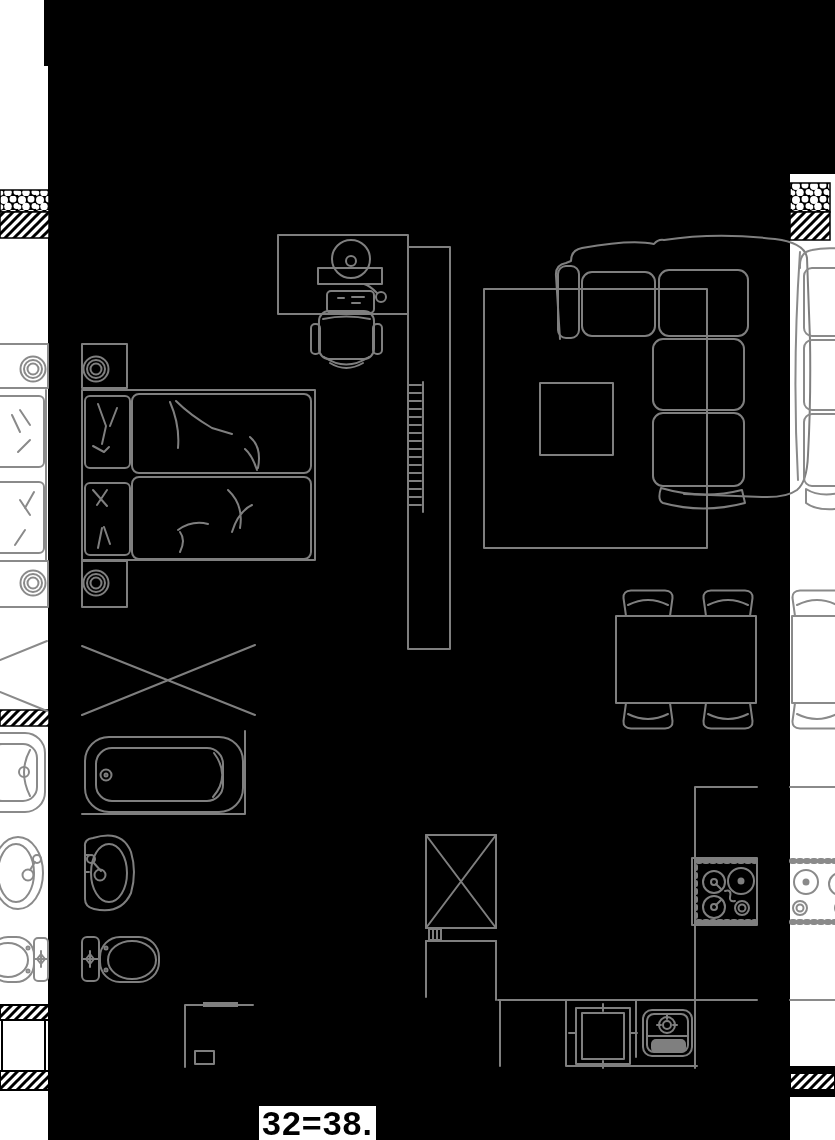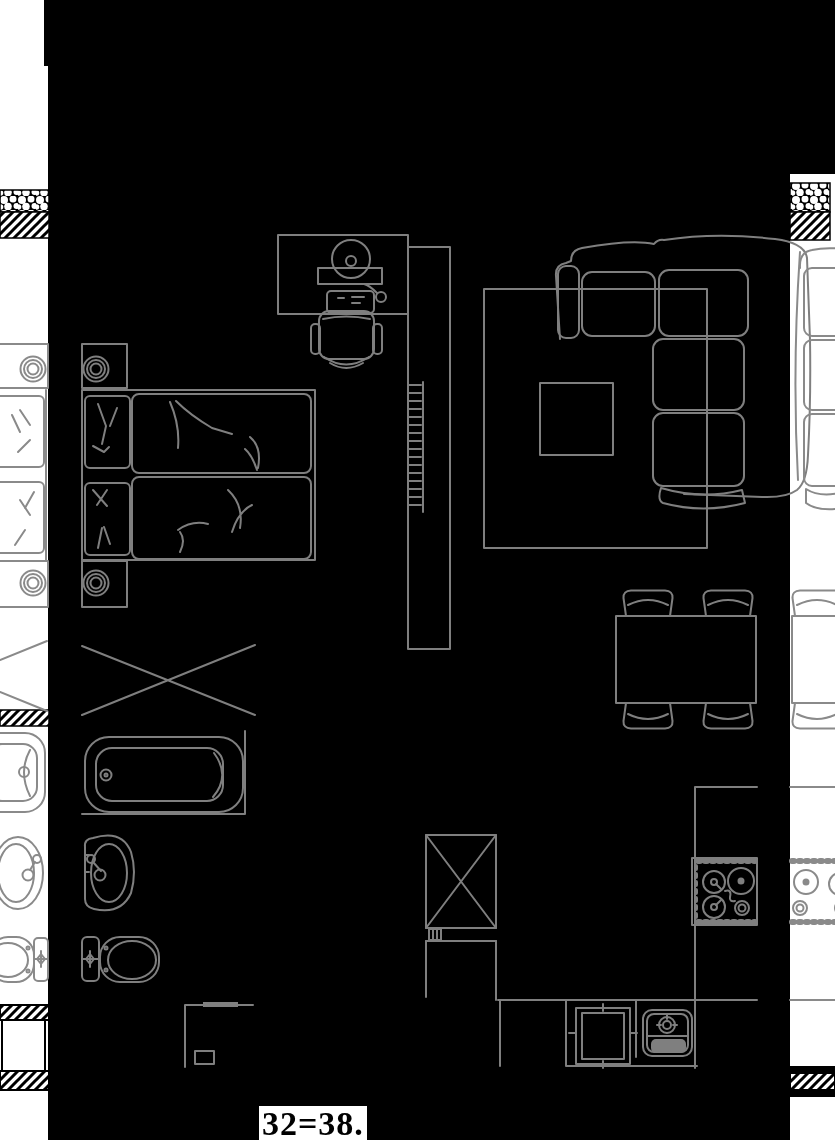--- a/index.html
+++ b/index.html
@@ -1,17 +1,17 @@
 <!DOCTYPE html>
 <html><head>
 <meta charset="utf-8">
 <style>
   html,body{margin:0;padding:0;background:#000;}
   .canvas{position:relative;width:835px;height:1140px;background:#000;overflow:hidden;
-          font-family:Liberation Serif, serif;}
+          font-family:Liberation Sans, sans-serif;}
   .canvas svg{position:absolute;left:0;top:0;}
   .dim-label{position:absolute;left:259px;top:1106px;color:#000;background:#fff;
              font-weight:bold;font-size:34px;line-height:1.05;padding:0 3px;
              letter-spacing:1px;white-space:nowrap;}
 </style>
 </head>
 <body>
 
 <div class="canvas">
 

